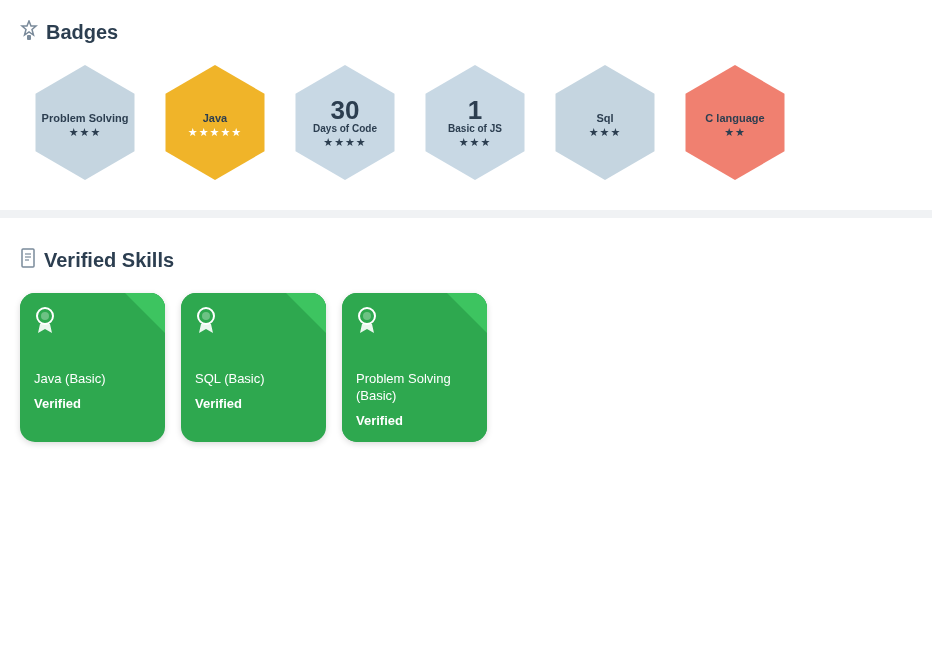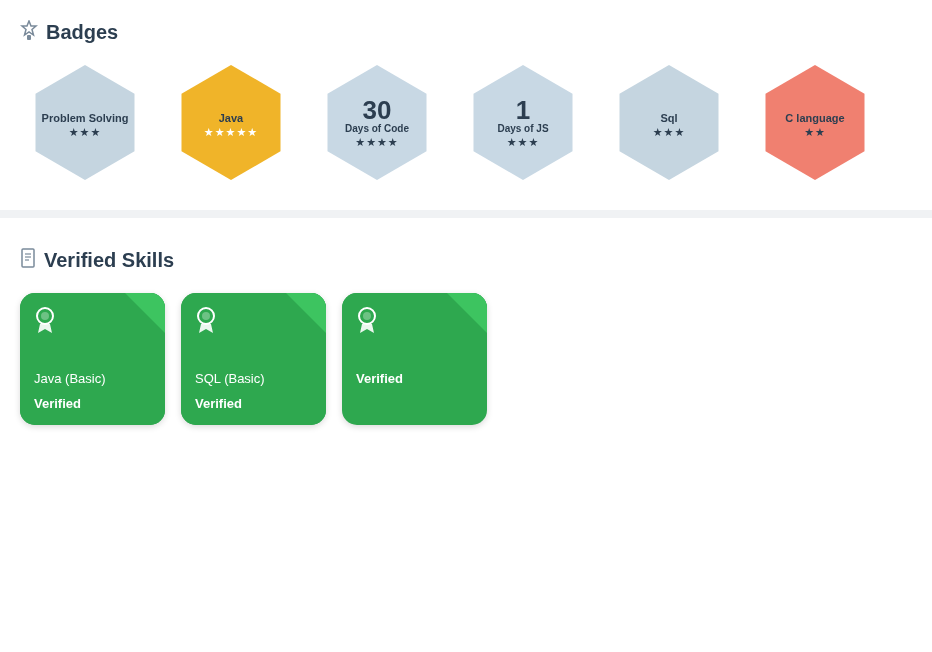--- a/index.html
+++ b/index.html
@@ -27,21 +27,20 @@
       font-weight: 700;
       color: #2c3e50;
     }
     .section-icon {
       color: #7a8a9a;
       font-size: 18px;
     }
 
     .badges-row {
       display: flex;
-      gap: 16px;
       flex-wrap: wrap;
       margin-bottom: 30px;
     }
 
     
     .badge-hex {
       display: flex;
       flex-direction: column;
       align-items: center;
       width: 130px;
@@ -227,21 +226,21 @@
       <div class="badge-hex">
         <div class="hex-shape hex-blue-light">
       <span class="badge-number">30</span>
       <span class="badge-sublabel">Days of Code</span>
       <span class="stars">★★★★</span>
     </div>
       </div>
       <div class="badge-hex">
         <div class="hex-shape hex-blue-light">
       <span class="badge-number">1</span>
-      <span class="badge-sublabel">Days of JS</span>
+      <span class="badge-sublabel">Basic of JS</span>
       <span class="stars">★★★</span>
     </div>
       </div>
       <div class="badge-hex">
         <div class="hex-shape hex-blue">
       <div class="badge-icon-area">
             <svg viewBox="0 0 40 40" fill="none" xmlns="http://www.w3.org/2000/svg">
     <ellipse cx="20" cy="10" rx="10" ry="3.5" fill="#4a6070"></ellipse>
     <rect x="10" y="10" width="20" height="5" fill="#4a6070"></rect>
     <ellipse cx="20" cy="15" rx="10" ry="3.5" fill="#5a7080"></ellipse>
@@ -321,18 +320,19 @@
       <span class="ribbon-icon">
         <svg width="22" height="26" viewBox="0 0 22 26" fill="none" xmlns="http://www.w3.org/2000/svg">
           <circle cx="11" cy="9" r="8" stroke="white" stroke-width="2" fill="none"></circle>
           <path d="M6 17L4 26L11 22L18 26L16 17" fill="white" opacity="0.9"></path>
           <circle cx="11" cy="9" r="4" fill="white" opacity="0.3"></circle>
         </svg>
       </span>
       <div class="skill-card-corner"></div>
     </div>
     <div class="skill-card-body">
+      <div class="skill-name">Problem Solving (Basic)</div>
       <div class="skill-verified">Verified</div>
     </div>
   </div>
     </div>
 
 </div>
 
 </body></html>

